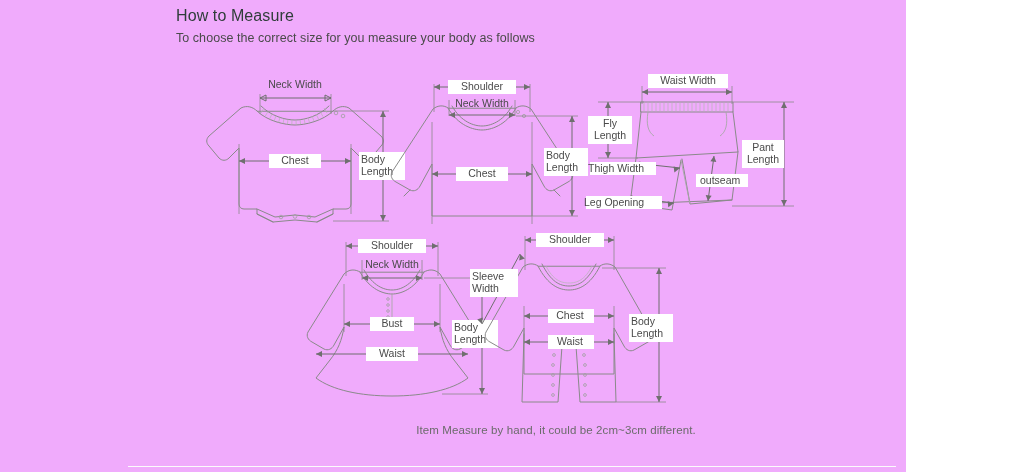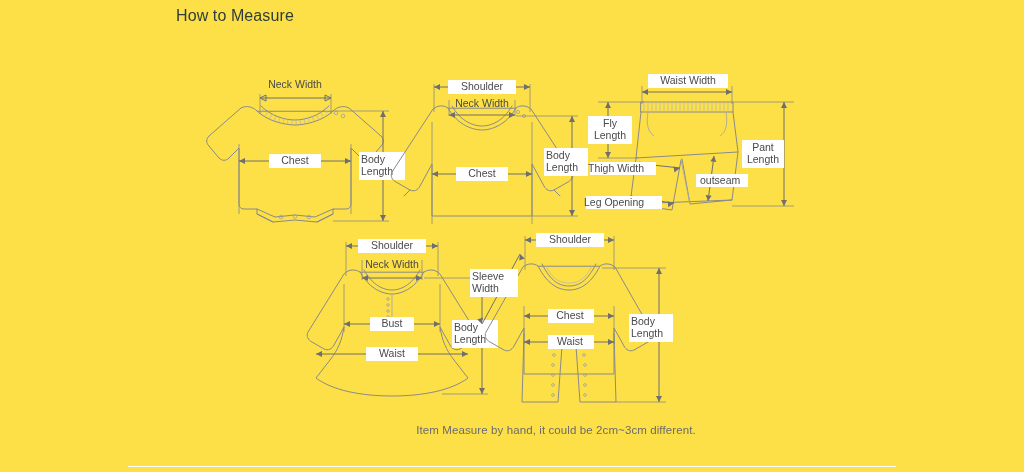--- a/index.html
+++ b/index.html
@@ -8,23 +8,23 @@
     padding: 0;
     background: #ffffff;
   }
   body {
     font-family: "Liberation Sans", "DejaVu Sans", sans-serif;
     color: #3d3d3d;
     -webkit-font-smoothing: antialiased;
   }
   .page {
     position: relative;
-    width: 1024px;
+    width: 906px;
     height: 472px;
-    background: #fde047;
+    background: #f0abfc;
     overflow: hidden;
   }
   .header {
     position: absolute;
     left: 176px;
     top: 6px;
     width: 700px;
   }
   .title {
     font-size: 16px;
@@ -86,20 +86,21 @@
   .snap { fill: none; stroke: #a0a0a0; stroke-width: 0.8; }
   .rib { fill: none; stroke: #b4b4b4; stroke-width: 0.7; }
 </style>
 </head>
 <body>
 
 <div class="page">
 
   <div class="header">
     <h1 class="title">How to Measure</h1>
+    <p class="subtitle">To choose the correct size for you measure your body as follows</p>
   </div>
 
   <div class="diagrams">
 
     <div class="fig" style="left:195px; top:8px;">
       <svg width="200" height="170" viewBox="0 0 200 170">
 
         <path class="grm" d="M62,47 C58,43 52,41 46,44 L14,72 C11,75 11,79 14,82 L24,94 C27,97 31,97 34,94 L44,84
                              L44,140 C44,143 46,145 49,145 L62,145
                              L62,150 L78,158 L100,156 L122,158 L138,150 L138,145

